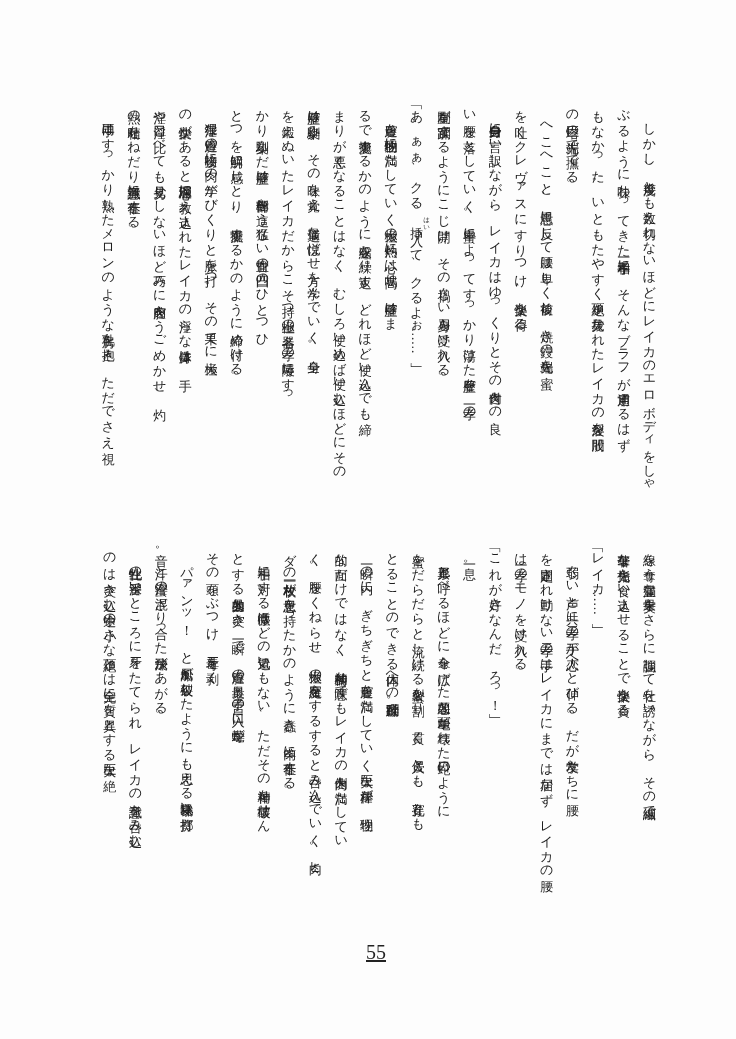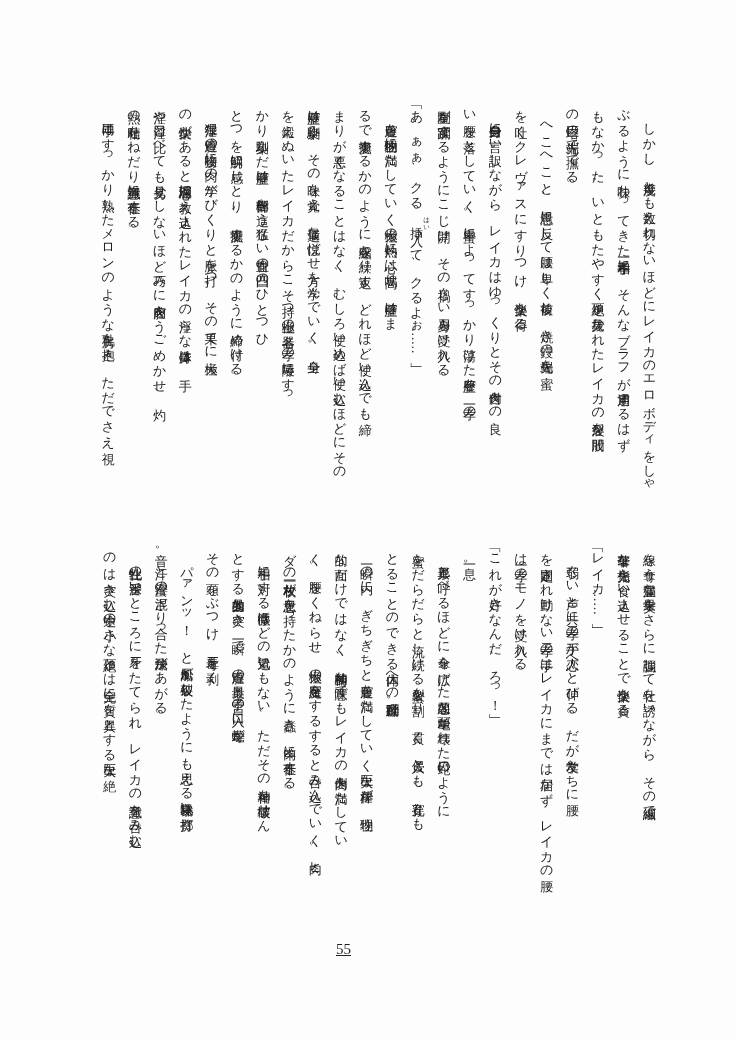--- a/index.html
+++ b/index.html
@@ -40,22 +40,22 @@
   ruby rt {
     font-size: 6.5px;
     letter-spacing: 0;
     color: #1e1e1e;
   }
   .page-number {
     position: absolute;
     top: 941px;
     left: 336px;
     width: 50px;
-    text-align: left;
-    font-size: 15px;
+    text-align: right;
+    font-size: 20px;
     color: #222222;
     font-family: "Liberation Serif", "DejaVu Serif", serif;
     text-decoration: underline;
   }
 </style>
 </head>
 <body>
 
 <div class="book-page">
 

